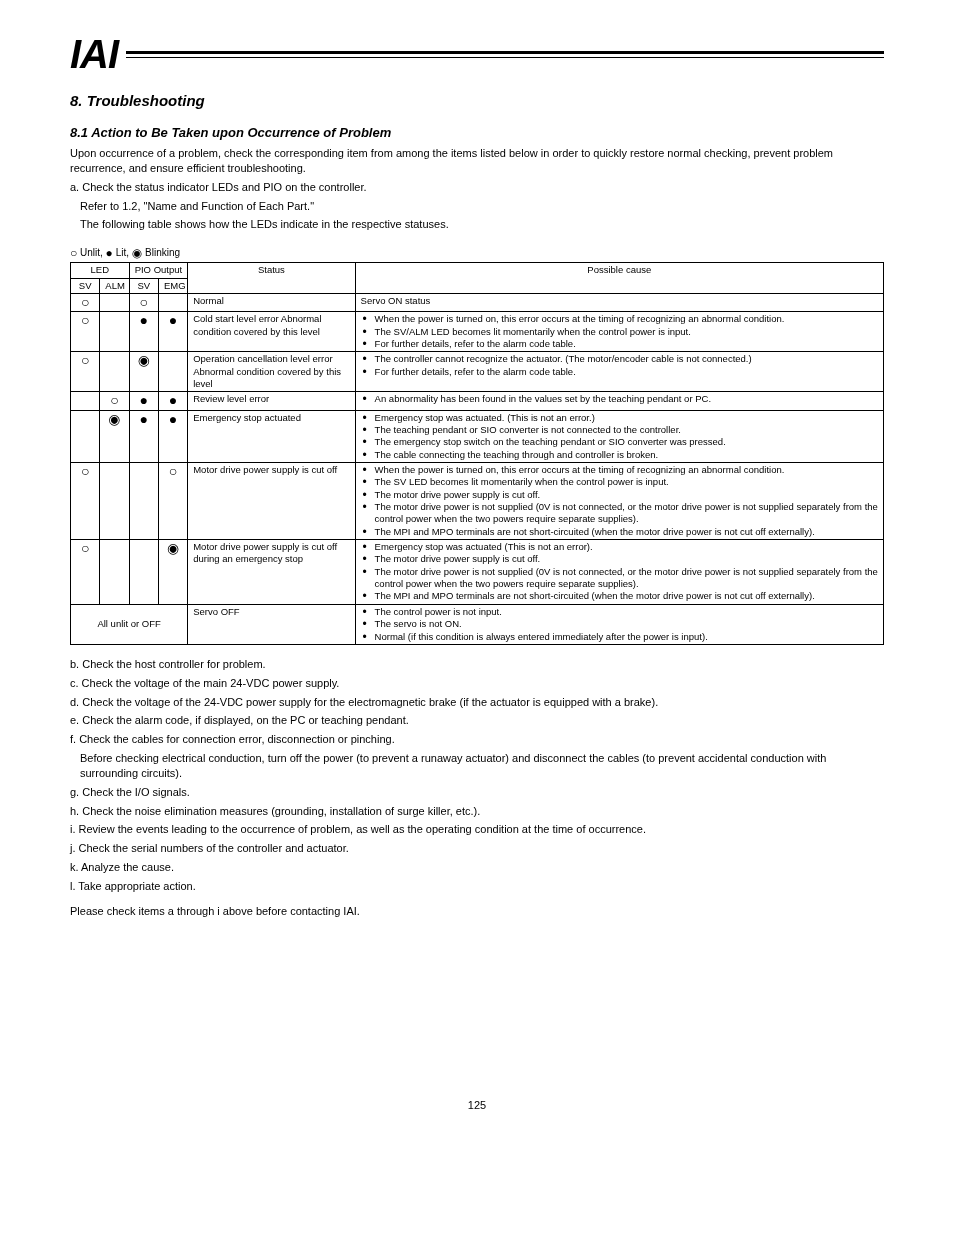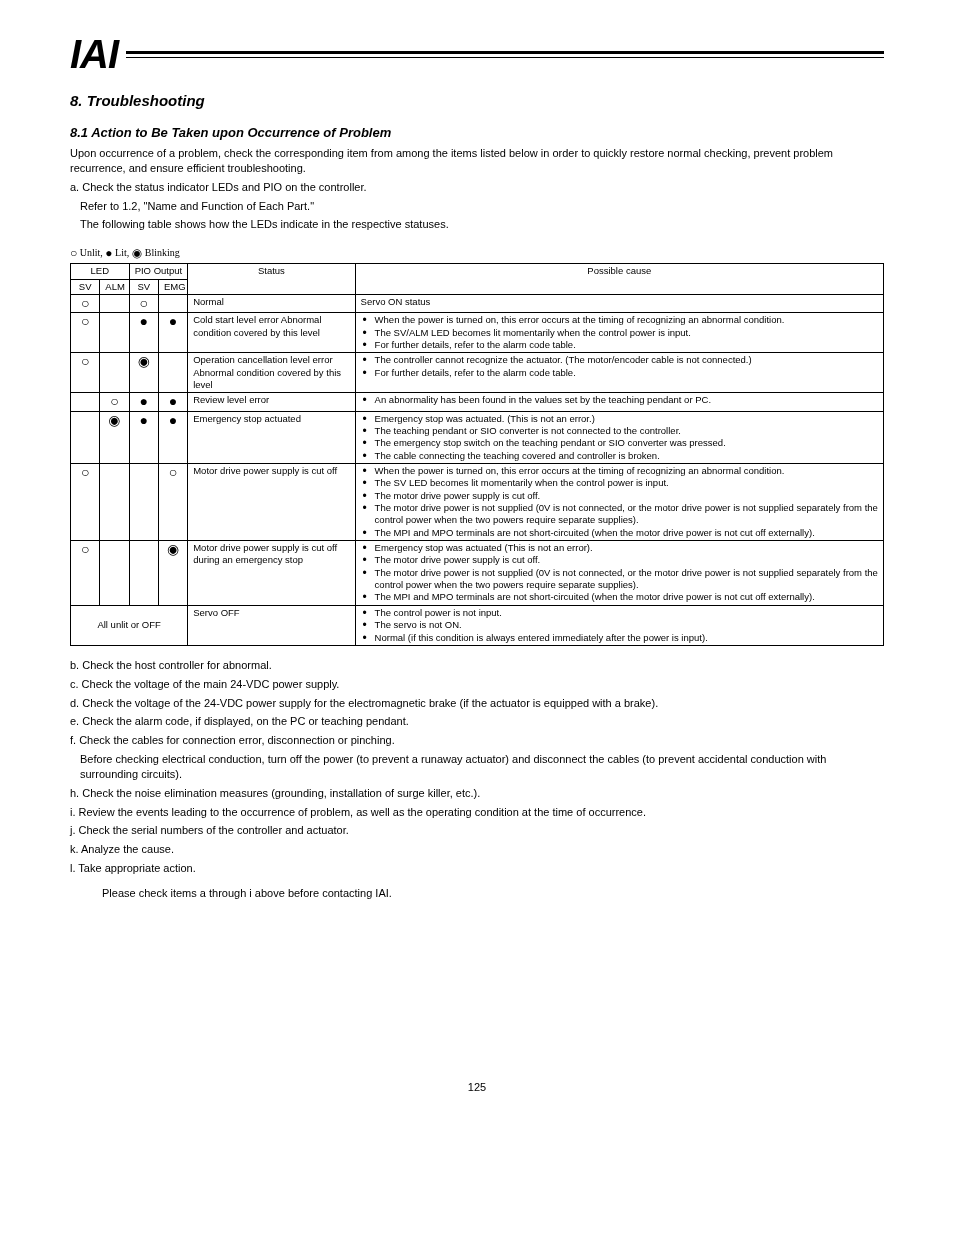--- a/index.html
+++ b/index.html
@@ -22,21 +22,21 @@
     letter-spacing: -1px;
     margin-right: 8px;
     line-height: 0.7;
   }
   .header-lines { flex: 1; }
   .thick-line { border-top: 3px solid #000; margin-bottom: 3px; }
   .thin-line  { border-top: 1px solid #000; }
   .section-num { font-weight: bold; font-size: 15px; margin: 24px 0 6px 0; font-style: italic; }
   .section-intro, .para { font-size: 11px; line-height: 1.35; margin: 4px 0; }
   .para-indent { margin-left: 10px; }
-  .legend { font-size: 10px; margin: 14px 0 2px 0; font-family: Liberation Serif, serif; }
+  .legend { font-size: 10px; margin: 14px 0 2px 0; }
   .legend .sym { font-size: 12px; vertical-align: middle; }
   table {
     border-collapse: collapse;
     width: 100%;
     table-layout: fixed;
   }
   th, td {
     border: 1px solid #000;
     font-size: 9.5px;
     vertical-align: top;
@@ -168,21 +168,21 @@
         <td></td>
         <td class="center"><span class="big-sym">◉</span></td>
         <td class="center"><span class="big-sym">●</span></td>
         <td class="center"><span class="big-sym">●</span></td>
         <td>Emergency stop actuated</td>
         <td>
           <ul class="bullets">
             <li>Emergency stop was actuated. (This is not an error.)</li>
             <li>The teaching pendant or SIO converter is not connected to the controller.</li>
             <li>The emergency stop switch on the teaching pendant or SIO converter was pressed.</li>
-            <li>The cable connecting the teaching covered and controller is broken.</li>
+            <li>The cable connecting the teaching through and controller is broken.</li>
           </ul>
         </td>
       </tr>
 
       <tr>
         <td class="center"><span class="big-sym">○</span></td>
         <td></td>
         <td></td>
         <td class="center"><span class="big-sym">○</span></td>
         <td>Motor drive power supply is cut off</td>
@@ -220,29 +220,30 @@
           <ul class="bullets">
             <li>The control power is not input.</li>
             <li>The servo is not ON.</li>
             <li>Normal (if this condition is always entered immediately after the power is input).</li>
           </ul>
         </td>
       </tr>
     </tbody>
   </table>
 
-  <p class="para" style="margin-top:12px;">b. Check the host controller for abnormal.</p>
+  <p class="para" style="margin-top:12px;">b. Check the host controller for problem.</p>
   <p class="para">c. Check the voltage of the main 24-VDC power supply.</p>
   <p class="para">d. Check the voltage of the 24-VDC power supply for the electromagnetic brake (if the actuator is equipped with a brake).</p>
   <p class="para">e. Check the alarm code, if displayed, on the PC or teaching pendant.</p>
   <p class="para">f. Check the cables for connection error, disconnection or pinching.</p>
   <p class="para para-indent">Before checking electrical conduction, turn off the power (to prevent a runaway actuator) and disconnect the cables (to prevent accidental conduction with surrounding circuits).</p>
+  <p class="para">g. Check the I/O signals.</p>
   <p class="para">h. Check the noise elimination measures (grounding, installation of surge killer, etc.).</p>
   <p class="para">i. Review the events leading to the occurrence of problem, as well as the operating condition at the time of occurrence.</p>
   <p class="para">j. Check the serial numbers of the controller and actuator.</p>
   <p class="para">k. Analyze the cause.</p>
   <p class="para">l. Take appropriate action.</p>
 
-  <p class="para" style="margin-top:10px;margin-left:32px;">Please check items a through i above before contacting IAI.</p>
+  <p class="para" style="margin-top:10px;">Please check items a through i above before contacting IAI.</p>
 
   <div class="pagefoot">125</div>
 
 </div>
 
 </body></html>

